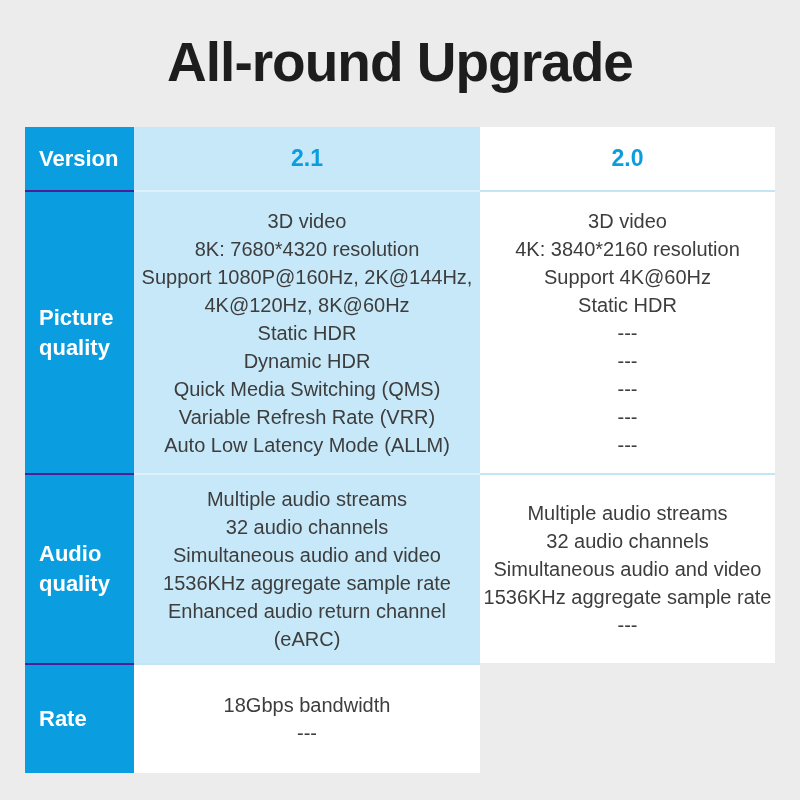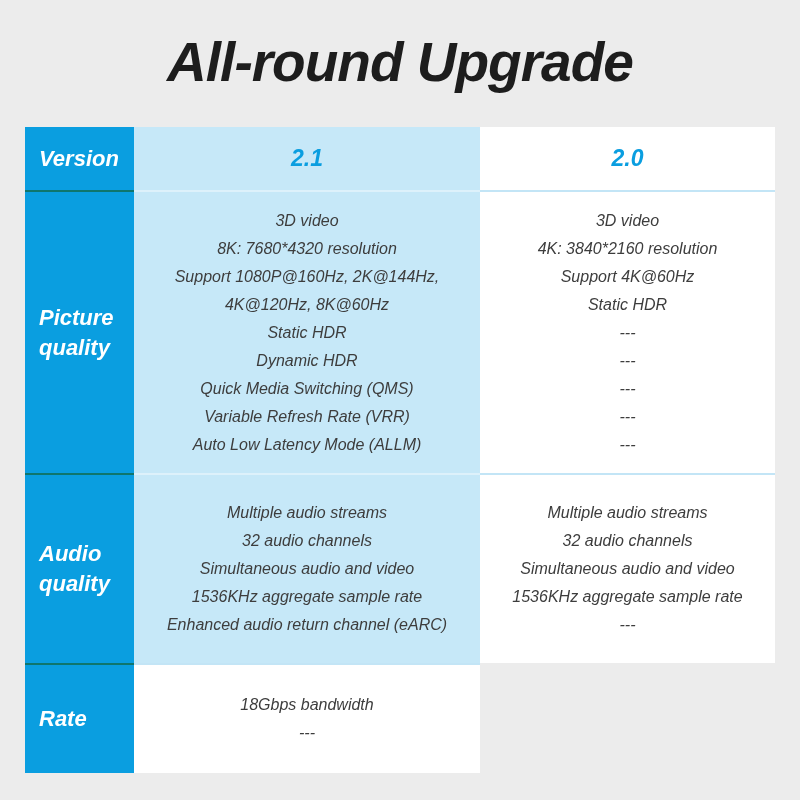--- a/index.html
+++ b/index.html
@@ -2,21 +2,21 @@
 <html><head>
 <meta charset="utf-8">
 <style>
   html, body { margin: 0; padding: 0; }
   body {
     width: 800px; height: 800px;
     background: #ECECEC;
     font-family: "Liberation Sans", sans-serif;
     overflow: hidden;
   }
-  .page { width: 800px; height: 676px; position: relative; font-style: italic; }
+  .page { width: 800px; height: 676px; position: relative; }
   .title {
     margin: 0;
     padding-top: 30px;
     height: 66px;
     text-align: center;
     font-size: 55px;
     font-weight: bold;
     letter-spacing: -1px;
     color: #1D1D1D;
   }
@@ -50,25 +50,25 @@
     font-size: 23px;
     font-weight: bold;
     color: #0A9EE0;
   }
   .body {
     display: flex;
     flex-direction: column;
     justify-content: center;
     align-items: center;
     text-align: center;
-    font-size: 16px;
+    font-size: 20px;
     line-height: 28px;
     color: #3D3D3D;
   }
-  .sep-label { border-top: 2px solid #0f766e; }
+  .sep-label { border-top: 2px solid #4c1d95; }
   .sep-21   { border-top: 2px solid #DDF1FB; }
   .sep-20   { border-top: 2px solid #C3E5F6; }
 </style>
 </head>
 <body>
 
 <div class="page">
 
   <h1 class="title">All-round Upgrade</h1>
 

